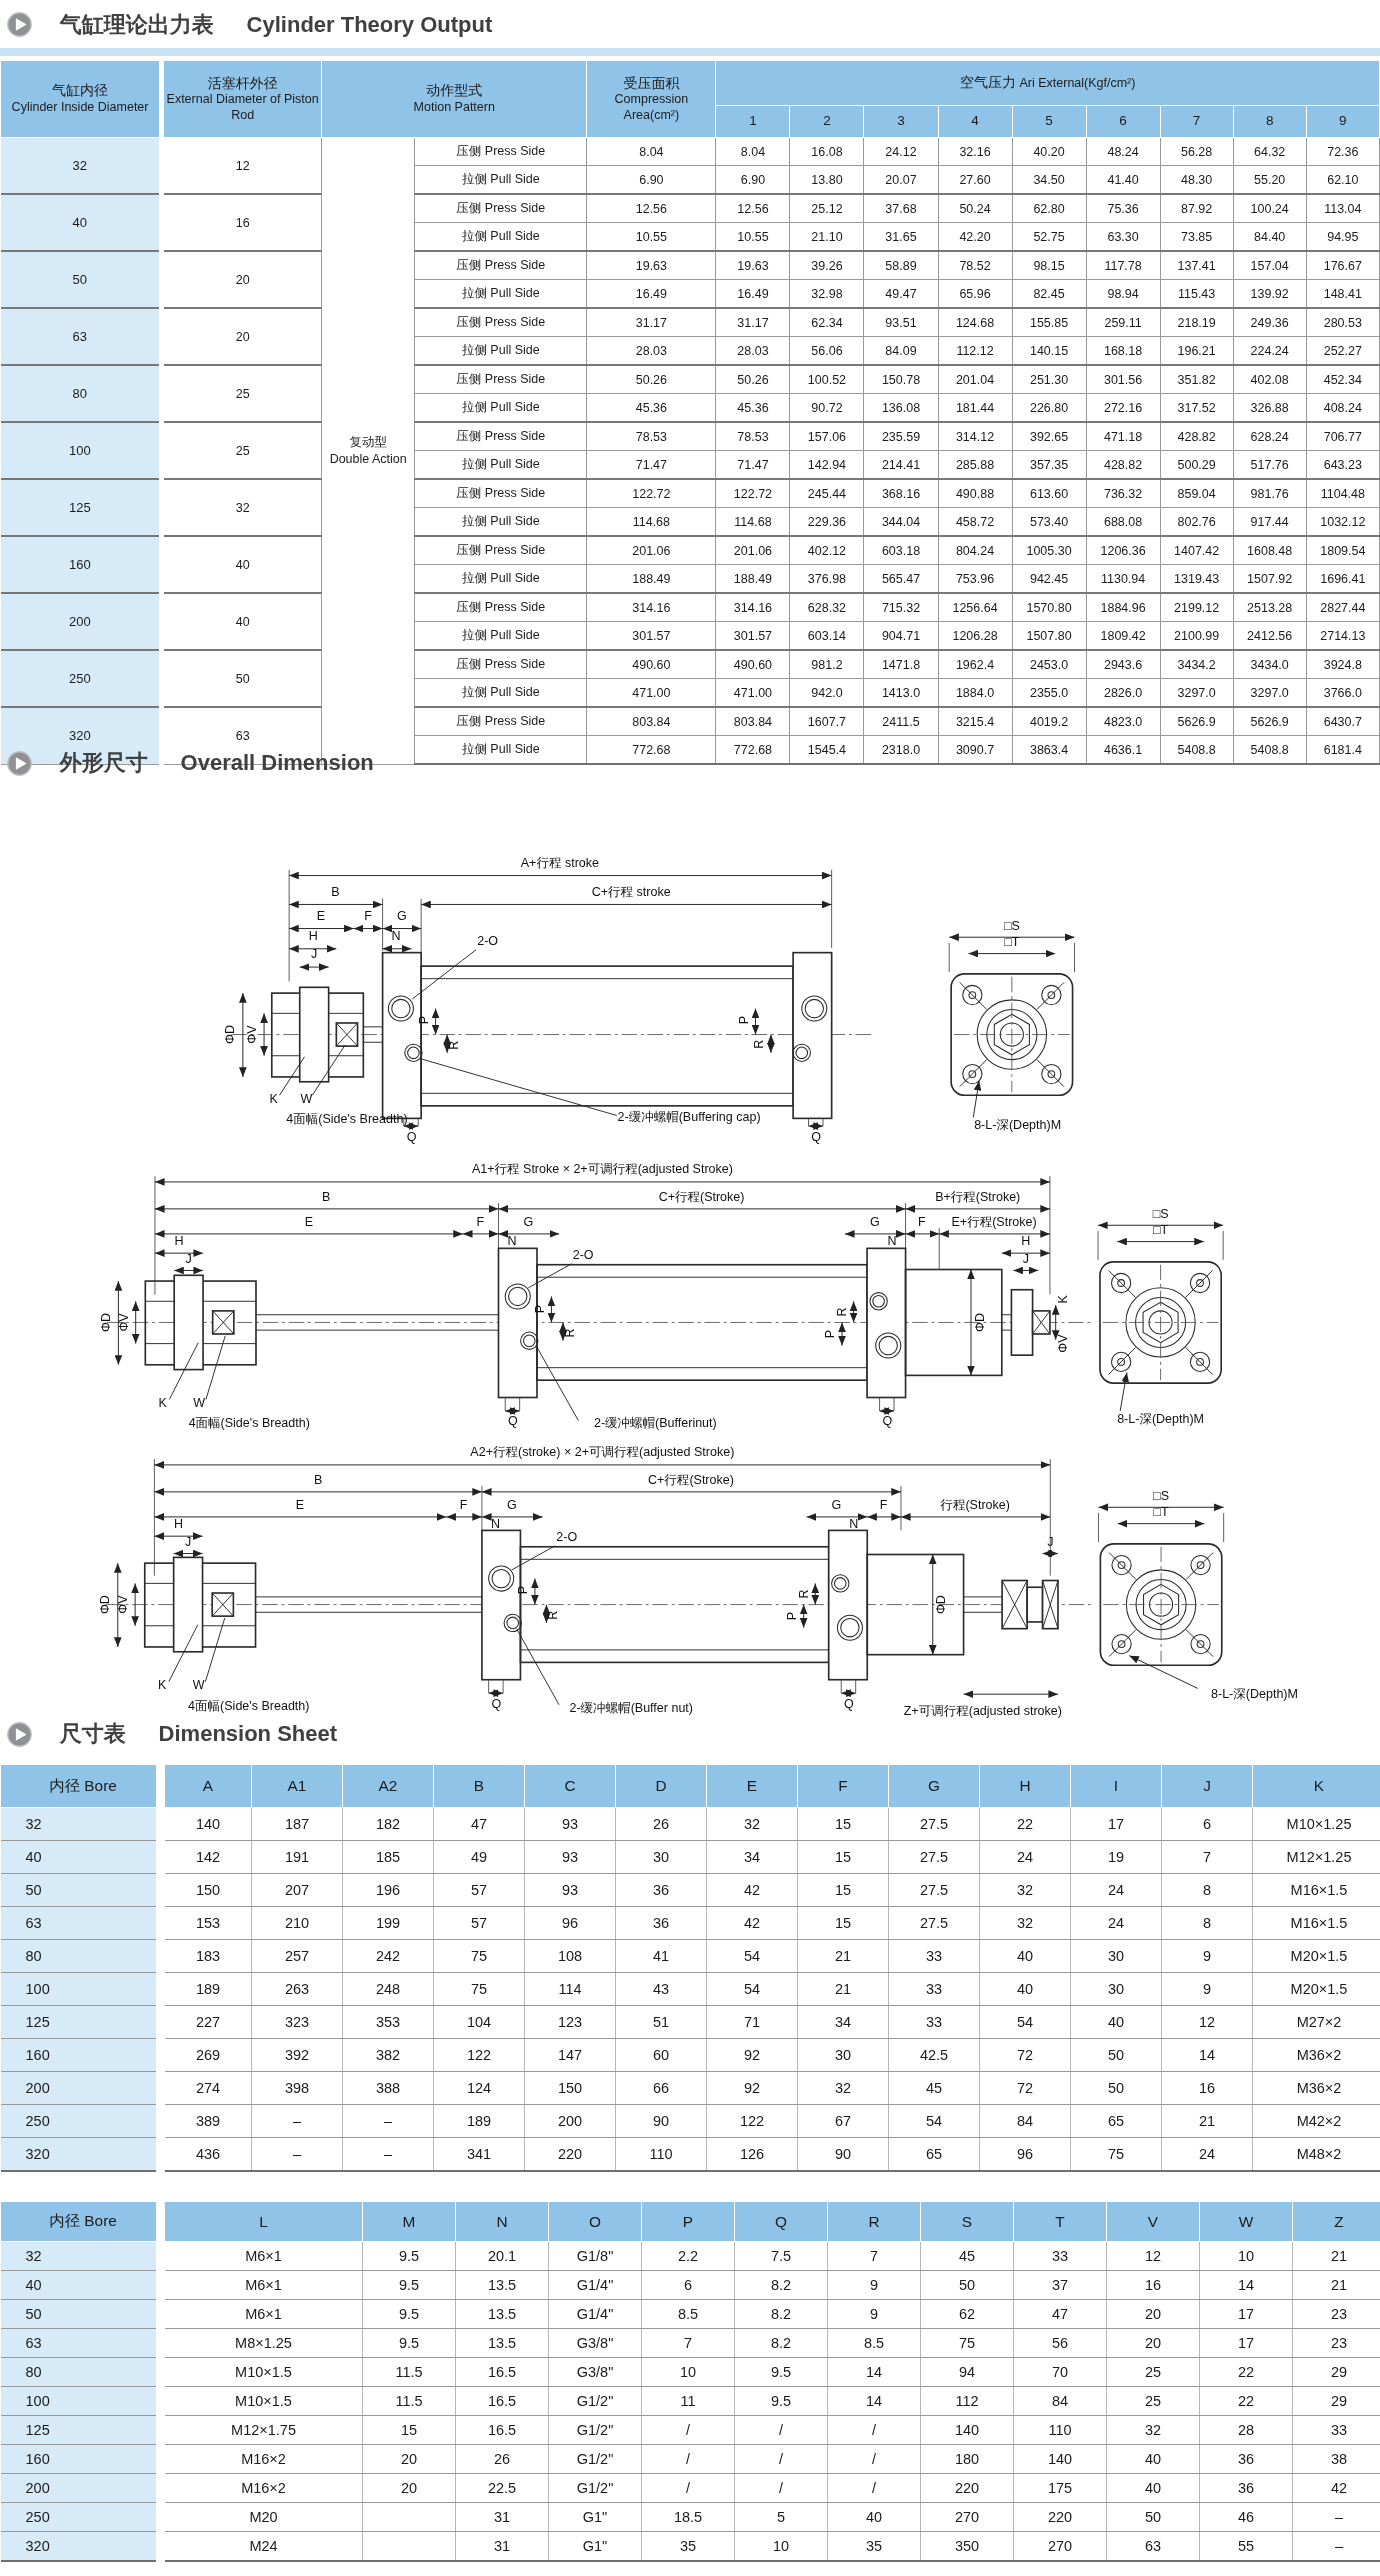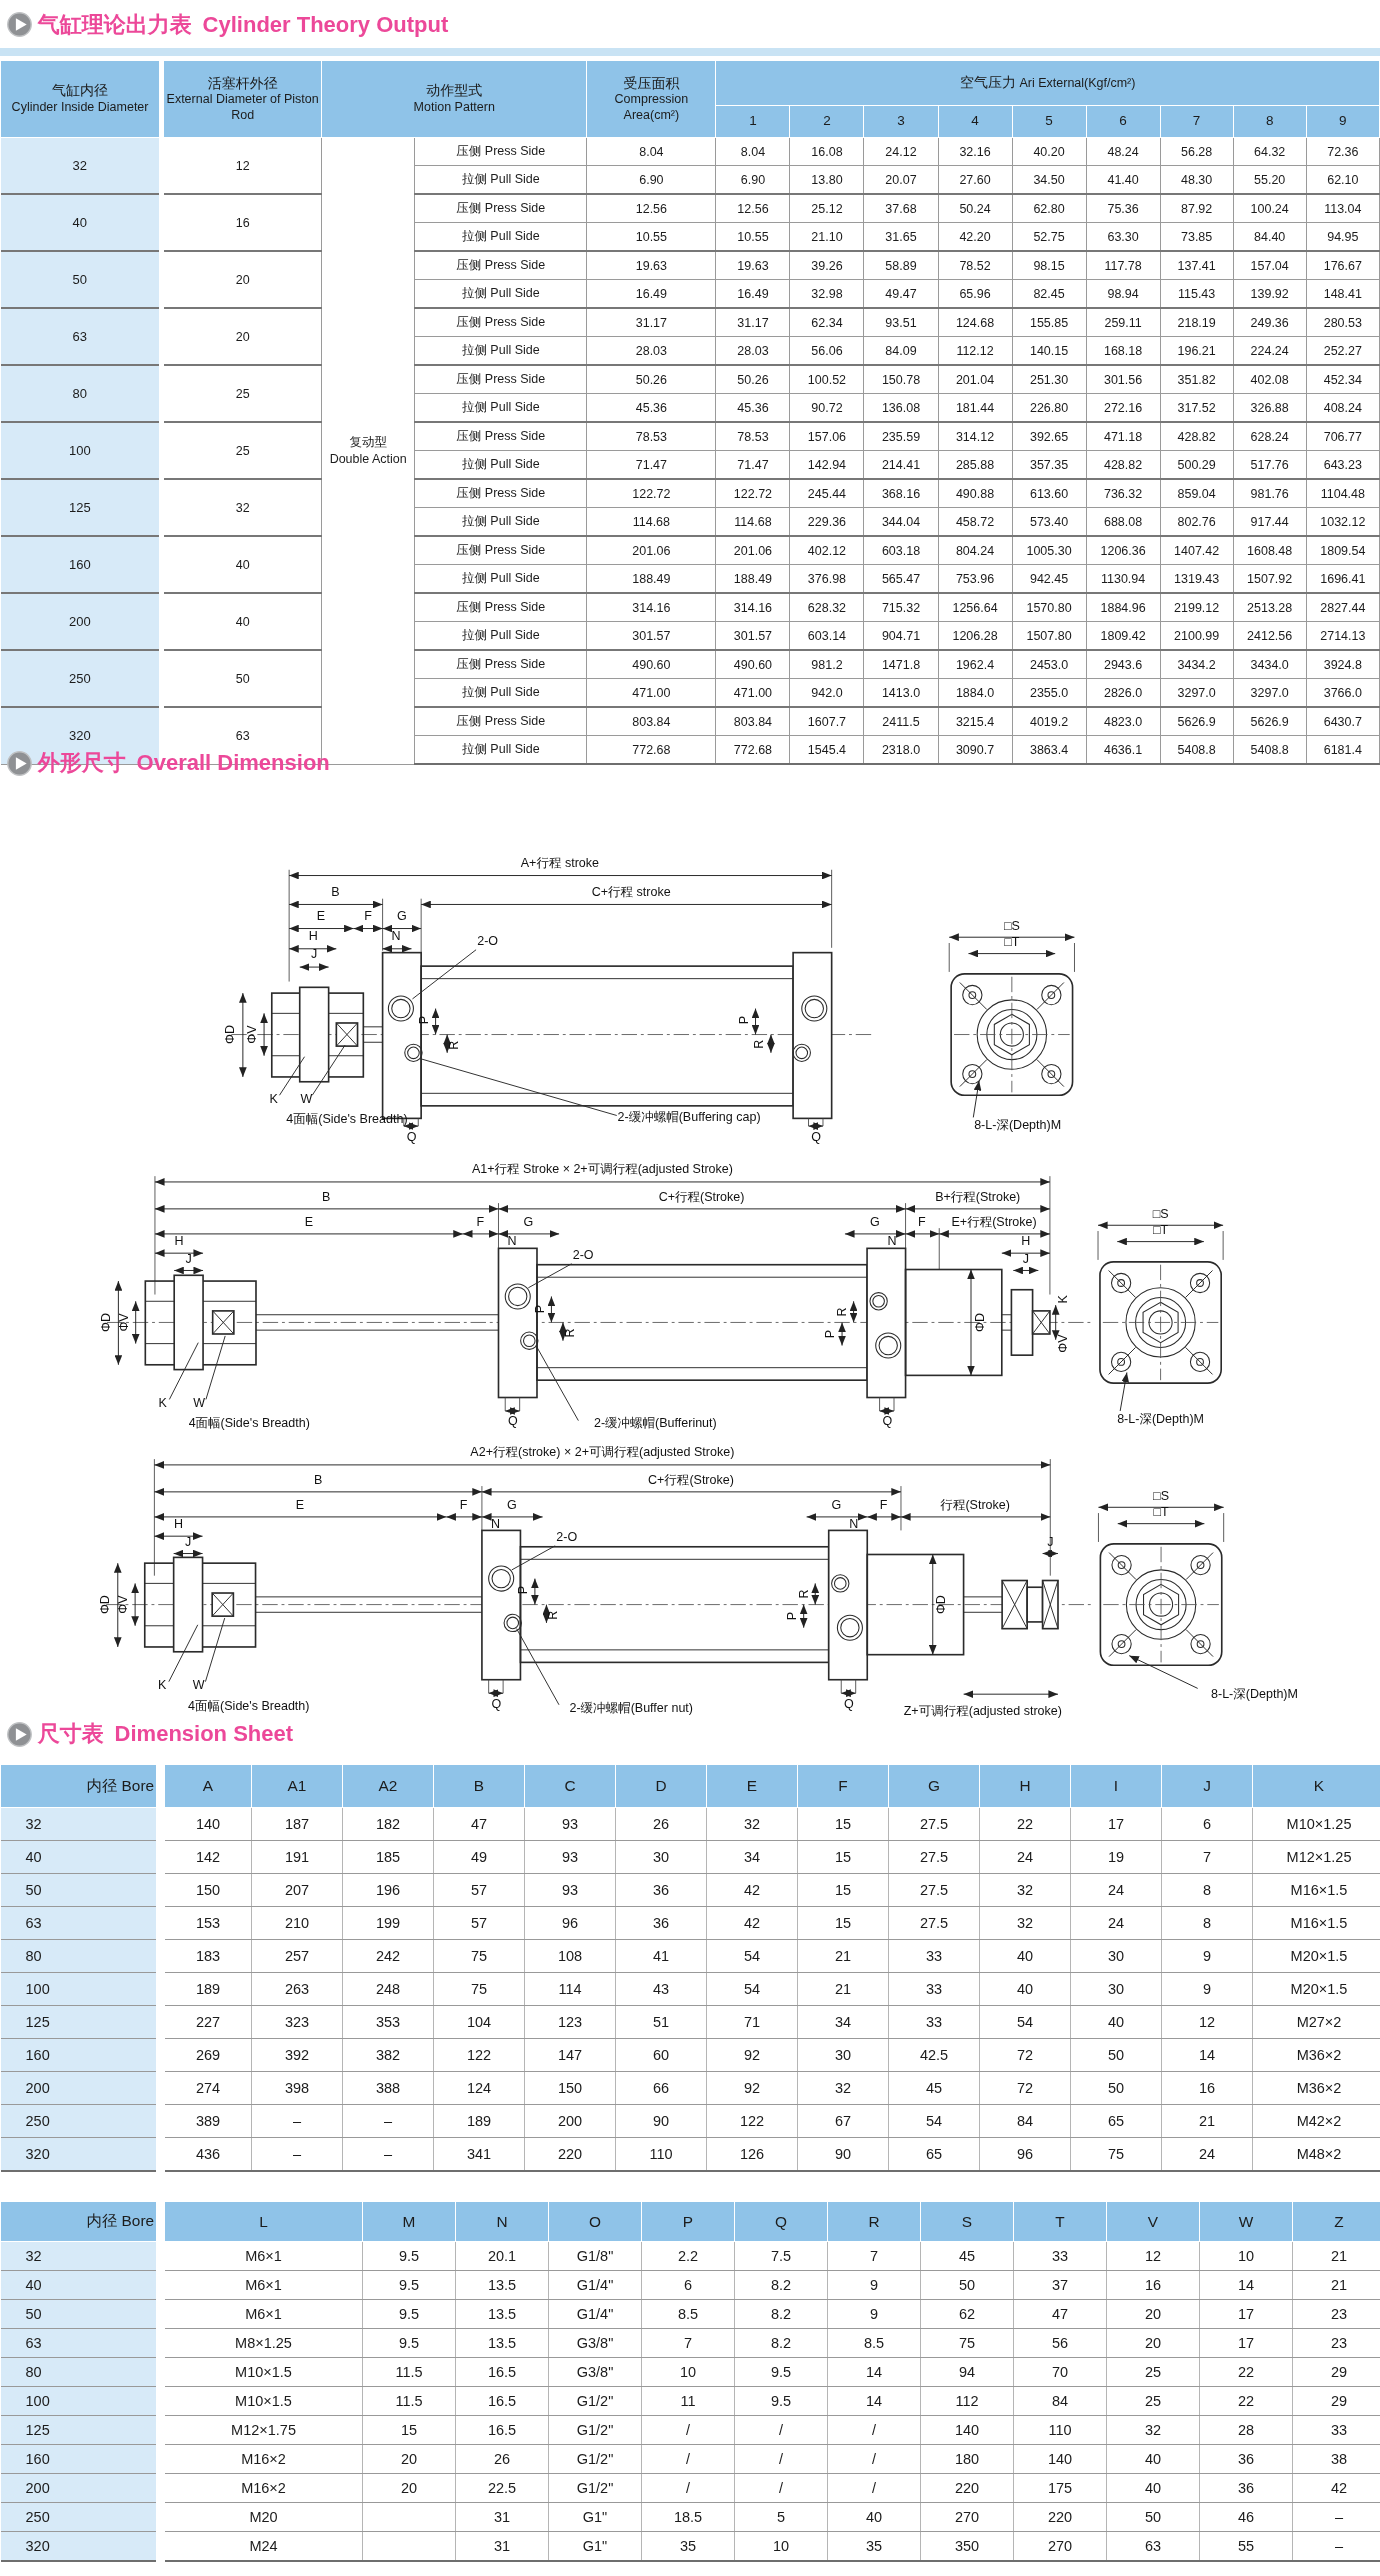--- a/index.html
+++ b/index.html
@@ -1,19 +1,19 @@
 <!DOCTYPE html>
 <html><head>
 <meta charset="utf-8">
 <style>
   html,body{margin:0;padding:0;background:#fff;}
   #app{position:relative;width:1380px;height:2576px;background:#ffffff;
        font-family:"Liberation Sans","DejaVu Sans",sans-serif;color:#1c1c1c;overflow:hidden;}
-  .sec-title{position:absolute;left:5.8px;display:flex;align-items:center;gap:5px;
-       color:#ec4899;font-weight:bold;font-size:22px;white-space:nowrap;text-align:center;}
+  .sec-title{position:absolute;left:5.8px;display:flex;align-items:center;gap:27px;
+       color:#404040;font-weight:bold;font-size:22px;white-space:nowrap;text-align:center;}
   .sec-title .ten{margin-left:5.8px;}
   .bullet{width:27px;height:27px;flex:0 0 27px;}
   .strip{position:absolute;left:0;width:1380px;height:7.7px;background:#c9e3f4;}
 
   table{border-collapse:collapse;table-layout:fixed;width:1380px;position:absolute;left:0;}
   th,td{padding:0 1.9px;overflow:hidden;}
 
   
   .theory{top:60px;font-size:12.5px;}
   .theory th{background:#8fc3e8;border:1.9px solid #fff;font-weight:normal;line-height:1.25;}
@@ -27,21 +27,21 @@
   .theory td.side{text-align:center;}
   .theory td.motion{background:#fff;font-size:12.5px;line-height:1.35;}
   .theory tbody tr.gsep td{border-top:2.9px double #777;}
   .theory tbody tr:first-child td{border-top:1.9px solid #6e6e6e;}
   .theory tbody tr:last-child td{border-bottom:2.4px solid #6e6e6e;}
 
   
   .dimt td{text-align:center;border-top:1.4px solid #999;border-bottom:1.4px solid #999;
            border-left:1px solid #b5b5b5;border-right:1px solid #b5b5b5;background:#fff;}
   .dimt th{background:#8fc3e8;border:1.9px solid #fff;font-weight:normal;font-size:15.4px;}
-  .dimt th.bore-h{text-align:right;padding-left:11px;border-right:9.6px solid #fff;}
+  .dimt th.bore-h{text-align:center;padding-left:11px;border-right:9.6px solid #fff;}
   .dimt td.bore{background:#d7eaf8;text-align:left;padding-left:25px;
                 border-right:9.6px solid #fff;border-left:none;}
   .dimt tbody tr:last-child td{border-bottom:2.4px solid #6e6e6e;}
   #dim1{top:1764px;font-size:14.5px;}
   #dim1 th{height:42px;}
   #dim1 td{height:32px;}
   #dim2{top:2201px;font-size:14.5px;}
   #dim2 th{height:39px;}
   #dim2 td{height:28px;}
 

